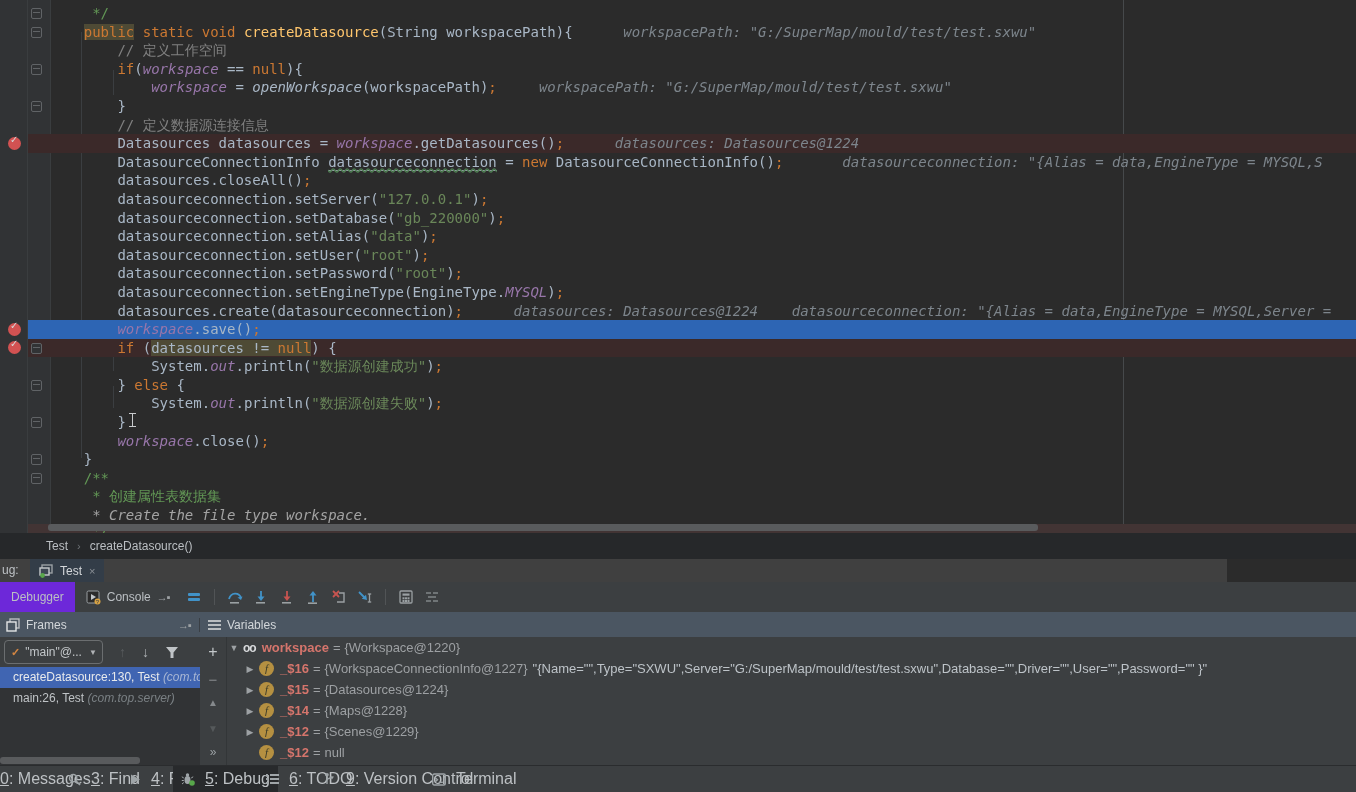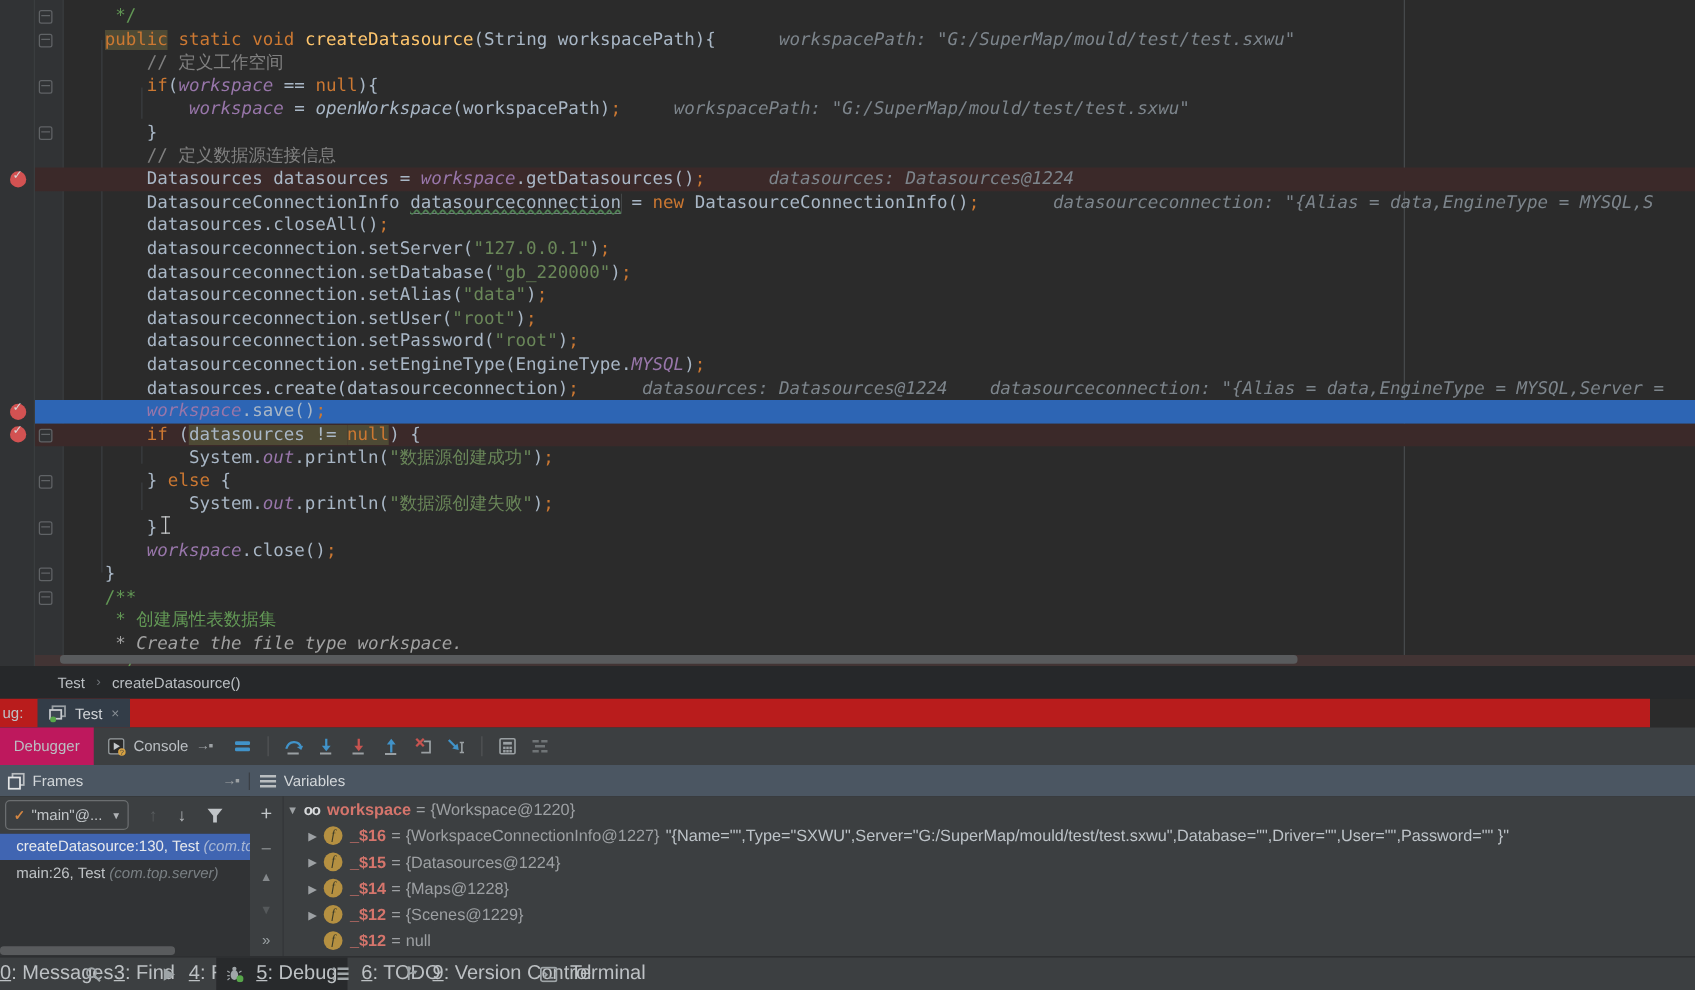--- a/index.html
+++ b/index.html
@@ -31,29 +31,29 @@
       font-family:"DejaVu Sans Mono",monospace;font-size:14px;color:#629755;white-space:pre;line-height:12px;padding-left:50px;}
   #editor-hscroll{position:absolute;left:48px;top:524px;width:990px;height:7px;background:#595b5d;border-radius:3px;}
   #mouse-ibeam{position:absolute;left:128px;top:413px;width:9px;height:14px;}
   #mouse-ibeam:before{content:"";position:absolute;left:4px;top:0;width:1px;height:14px;background:#c8cacc;}
   #mouse-ibeam:after{content:"";position:absolute;left:1px;top:0;width:7px;height:1px;background:#c8cacc;box-shadow:0 13px 0 #c8cacc;}
   
   #breadcrumb{position:absolute;left:0;top:533px;width:1356px;height:26px;background:#26282a;
       display:flex;align-items:center;padding-left:46px;box-sizing:border-box;font-size:12px;color:#bbbfc3;}
   #breadcrumb .sep{margin:0 9px;color:#6f7478;font-size:11px;}
   
-  #tabstrip{position:absolute;left:0;top:559px;width:1320px;height:23px;background:#b91c1c;}
+  #tabstrip{position:absolute;left:0;top:559px;width:1227px;height:23px;background:#404040;}
   #strip-label{position:absolute;left:2px;top:4px;font-size:12px;color:#bdc1c5;}
   .dtab{position:absolute;left:30px;top:0;height:23px;background:#333d48;display:flex;align-items:center;
         padding:0 9px;font-size:12px;color:#d3d6d9;}
   .dtab .close{margin-left:7px;color:#8a9096;font-size:11px;}
   #dbg-toolbar{position:absolute;left:0;top:582px;width:1356px;height:30px;background:#3c3f41;
       display:flex;align-items:center;font-size:12px;}
   .tb-tab{height:30px;display:flex;align-items:center;padding:0 11px;color:#bbbfc3;}
-  .tb-tab.sel{background:#be185d;}
+  .tb-tab.sel{background:#6d28d9;}
   .tb-sep{width:1px;height:16px;background:#515456;margin:0 7px;}
   .tb-btn{width:24px;height:24px;display:flex;align-items:center;justify-content:center;margin:0 1px;}
   .pin{color:#9ea2a5;font-size:11px;margin-left:6px;letter-spacing:-1px;}
   
   #panel-headers{position:absolute;left:0;top:612px;width:1356px;height:25px;background:#4b5662;
       display:flex;align-items:center;font-size:12px;color:#d3d7da;}
   #hdr-frames{width:200px;display:flex;align-items:center;padding-left:6px;box-sizing:border-box;border-right:1px solid #3a3f45;}
   #hdr-frames .pin{margin-left:auto;margin-right:8px;}
   #hdr-vars{display:flex;align-items:center;padding-left:8px;}
   .hdr-ico{margin-right:6px;display:flex;}

